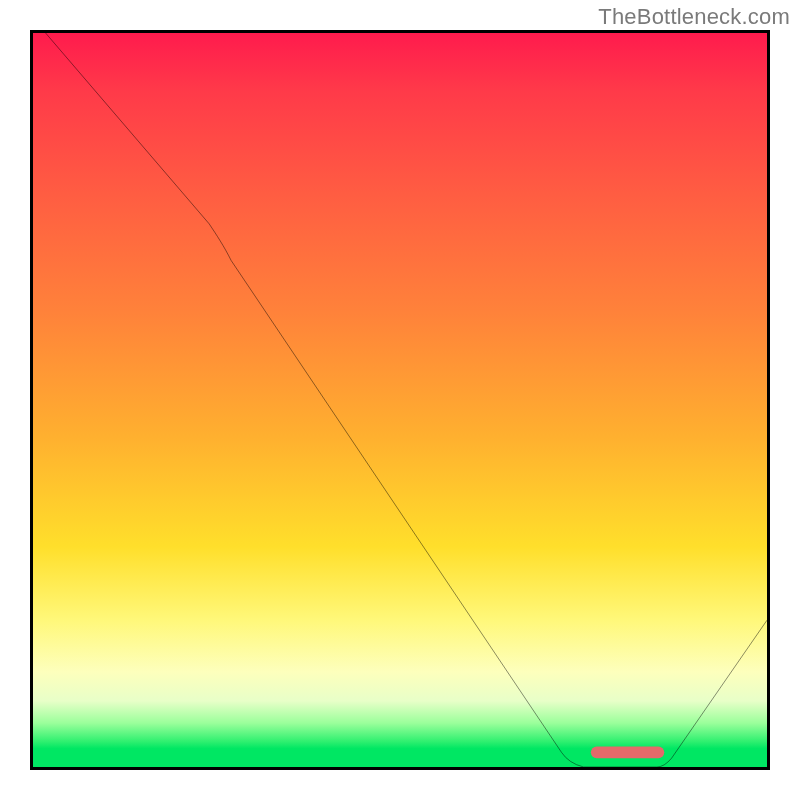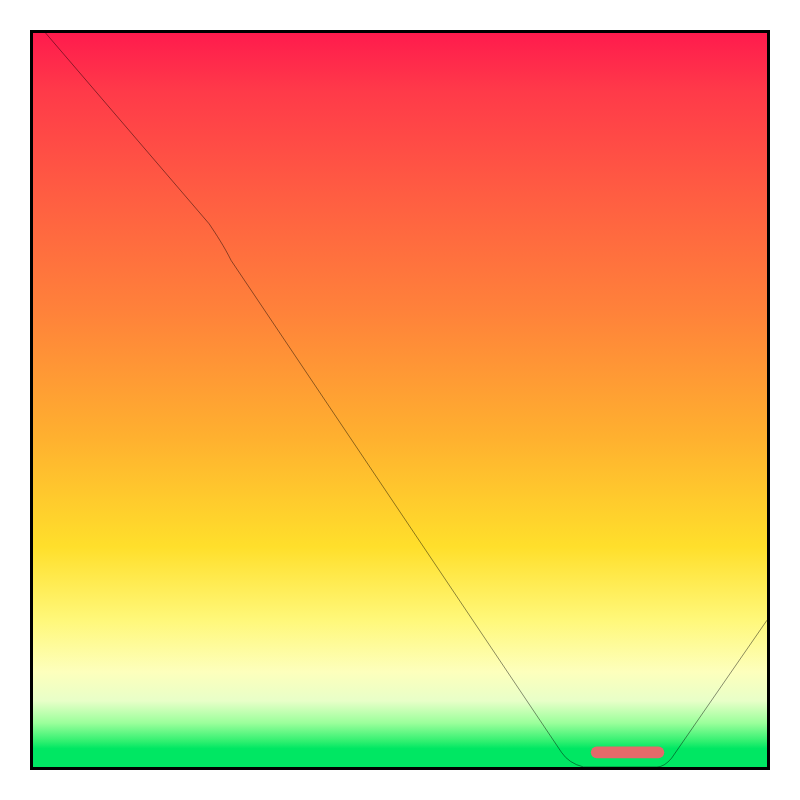--- a/index.html
+++ b/index.html
@@ -62,20 +62,21 @@
     inset: 0;
     width: 100%;
     height: 100%;
   }
 </style>
 </head>
 <body>
 
 <div class="wrap">
 
+  <div class="attribution">TheBottleneck.com</div>
 
   <div class="chart-frame">
     <div class="gradient-bg"></div>
 
     <svg class="overlay" viewBox="0 0 100 100" preserveAspectRatio="none">
 
       <rect x="76" y="97.2" width="10" height="1.6" rx="0.8" ry="0.8" fill="#e46a6a"></rect>
 
       <path d="M 0 -2
                L 24 26

